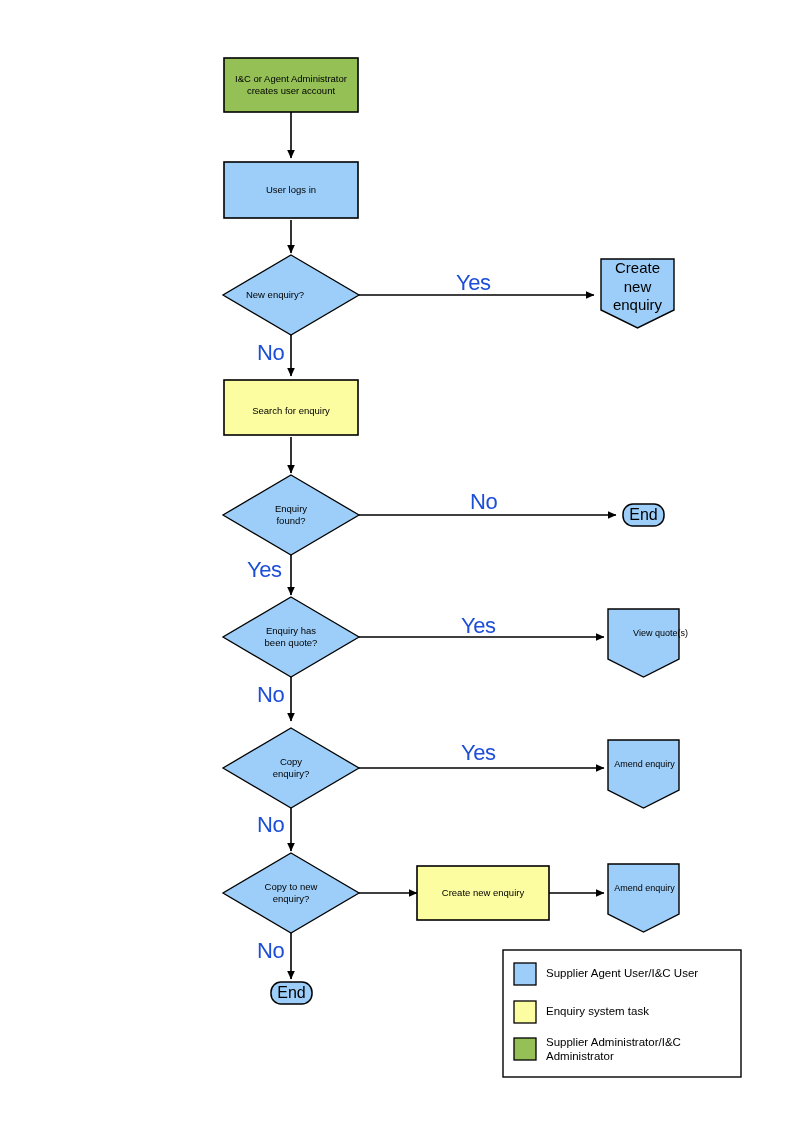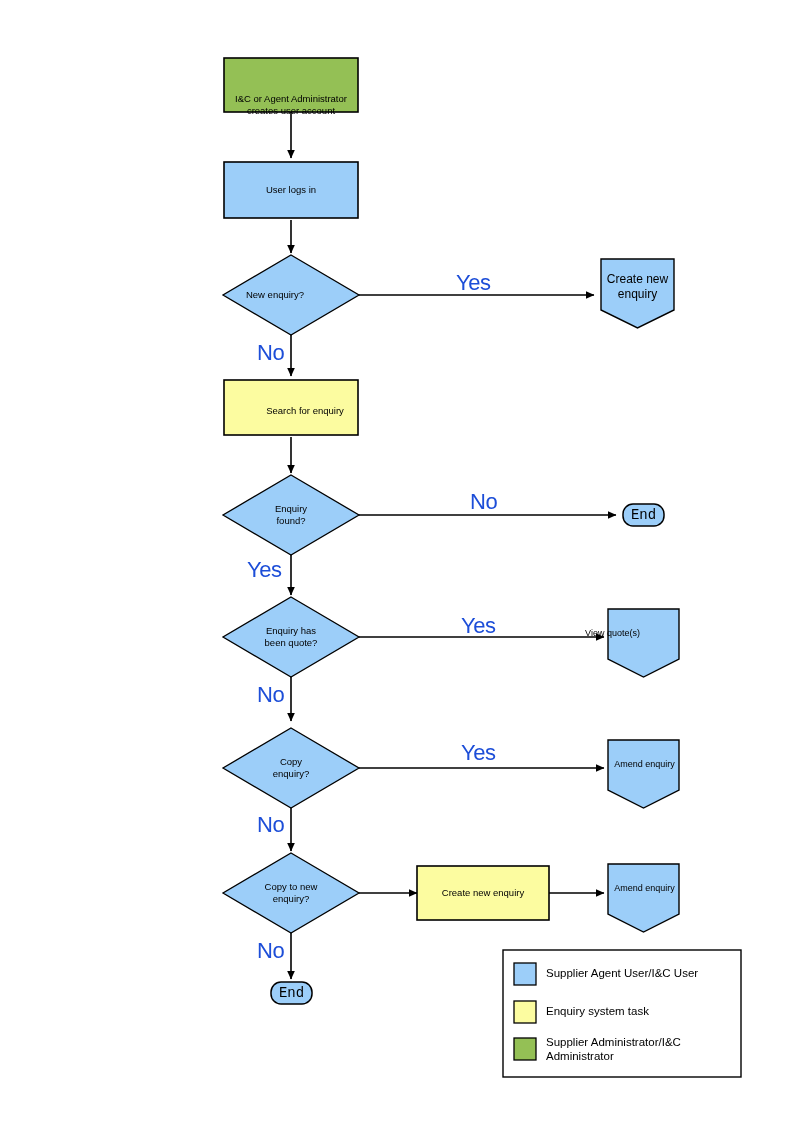--- a/index.html
+++ b/index.html
@@ -39,22 +39,22 @@
     font-family: "Liberation Sans", sans-serif;
     font-size: 22px;
     color: #1d4ed8;
     letter-spacing: -0.5px;
   }
   .term-label {
     position: absolute;
     display: flex;
     align-items: center;
     justify-content: center;
-    font-family: Liberation Mono, monospace;
-    font-size: 14px;
+    font-family: Liberation Sans, sans-serif;
+    font-size: 16px;
     color: #000000;
   }
   .legend-text {
     position: absolute;
     font-family: "Liberation Sans", sans-serif;
     font-size: 11.5px;
     line-height: 1.22;
     color: #000000;
     white-space: pre-line;
   }
@@ -115,41 +115,41 @@
   <polygon points="608,864 679,864 679,914 643.5,932 608,914" fill="#9CCEF9" stroke="#000000" stroke-width="1.4"></polygon>
 
   <rect x="271" y="982" width="41" height="22" rx="10" ry="10" fill="#9CCEF9" stroke="#000000" stroke-width="1.5"></rect>
 
   <rect x="503" y="950" width="238" height="127" fill="#FFFFFF" stroke="#000000" stroke-width="1.4"></rect>
   <rect x="514" y="963" width="22" height="22" fill="#9CCEF9" stroke="#000000" stroke-width="1.3"></rect>
   <rect x="514" y="1001" width="22" height="22" fill="#FCFCA0" stroke="#000000" stroke-width="1.3"></rect>
   <rect x="514" y="1038" width="22" height="22" fill="#94C055" stroke="#000000" stroke-width="1.3"></rect>
 </svg>
 
-<div class="node-label" style="left:224px; top:58px; width:134px; height:54px;margin-top:20px;">I&amp;C or Agent Administrator
+<div class="node-label" style="left:224px; top:58px; width:134px; height:54px;">I&amp;C or Agent Administrator
 creates user account</div>
 
 <div class="node-label" style="left:224px; top:162px; width:134px; height:56px;">User logs in</div>
 
 <div class="node-label" style="left:207px; top:275px; width:136px; height:40px;">New enquiry?</div>
 
-<div class="node-label" style="left:601px; top:270px; width:73px; height:34px; font-size:12px;">Create new
+<div class="node-label" style="left:601px; top:270px; width:73px; height:34px; font-size:15px;">Create new
 enquiry</div>
 
-<div class="node-label" style="left:224px; top:380px; width:134px; height:62px;margin-left:14px;">Search for enquiry</div>
+<div class="node-label" style="left:224px; top:380px; width:134px; height:62px;">Search for enquiry</div>
 
 <div class="node-label" style="left:223px; top:495px; width:136px; height:40px;">Enquiry
 found?</div>
 
 <div class="term-label" style="left:623px; top:504px; width:41px; height:22px;">End</div>
 
 <div class="node-label" style="left:223px; top:617px; width:136px; height:40px;">Enquiry has
 been quote?</div>
 
-<div class="node-label" style="left:574px; top:623px; width:77px; height:22px; font-size:9px;">View quote(s)</div>
+<div class="node-label" style="left:622px; top:623px; width:77px; height:22px; font-size:9px;">View quote(s)</div>
 
 <div class="node-label" style="left:223px; top:748px; width:136px; height:40px;">Copy
 enquiry?</div>
 
 <div class="node-label" style="left:602px; top:754px; width:85px; height:22px; font-size:9px;">Amend enquiry</div>
 
 <div class="node-label" style="left:223px; top:873px; width:136px; height:40px;">Copy to new
 enquiry?</div>
 
 <div class="node-label" style="left:417px; top:866px; width:132px; height:54px;">Create new enquiry</div>

